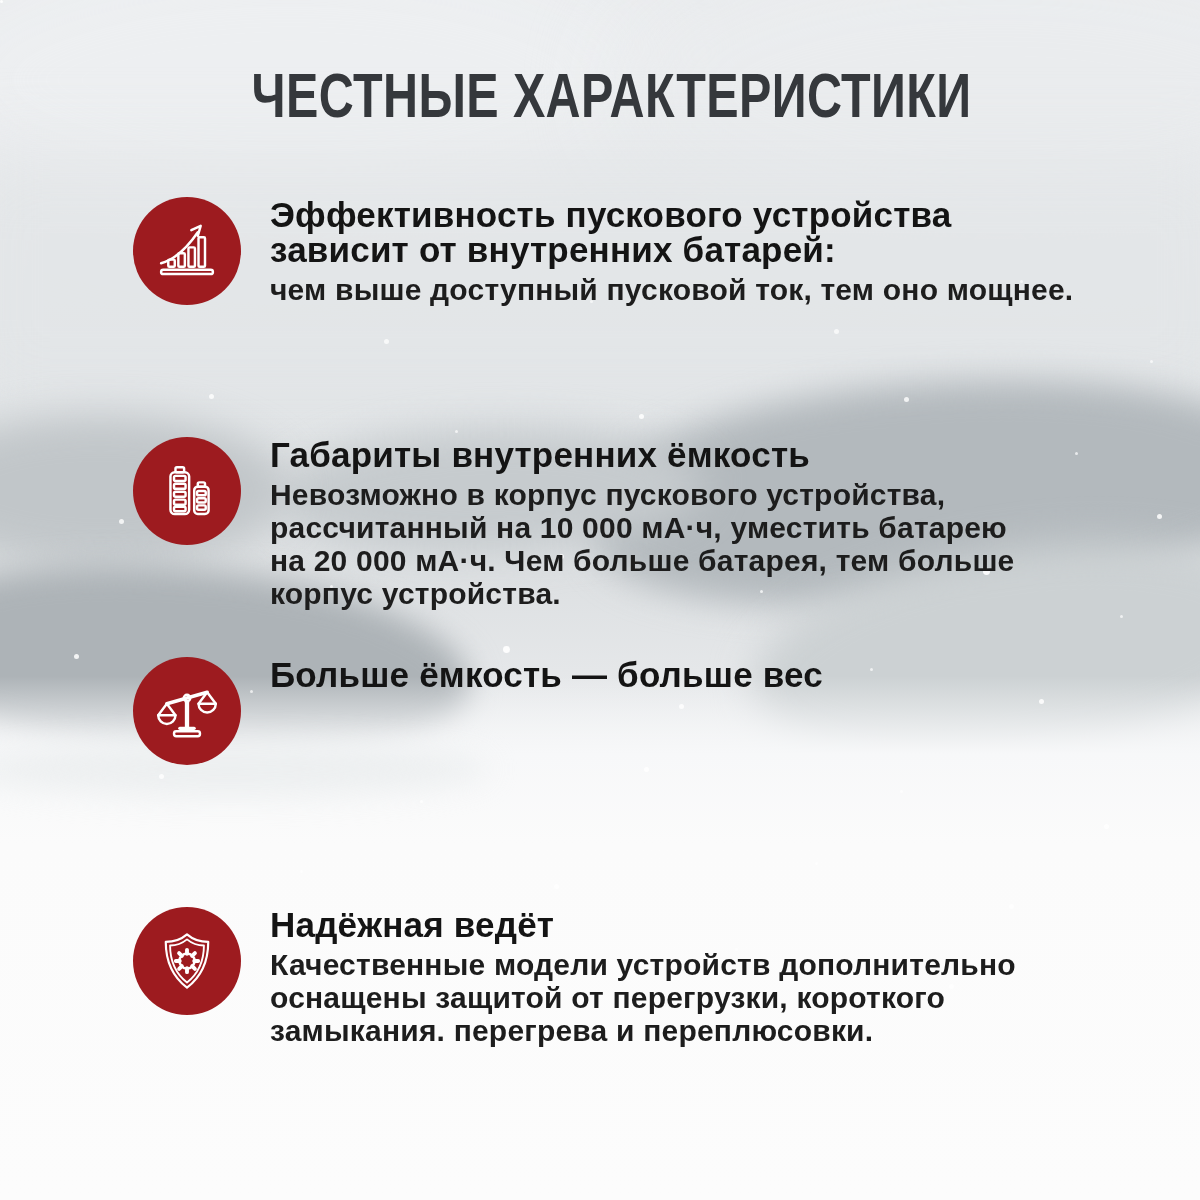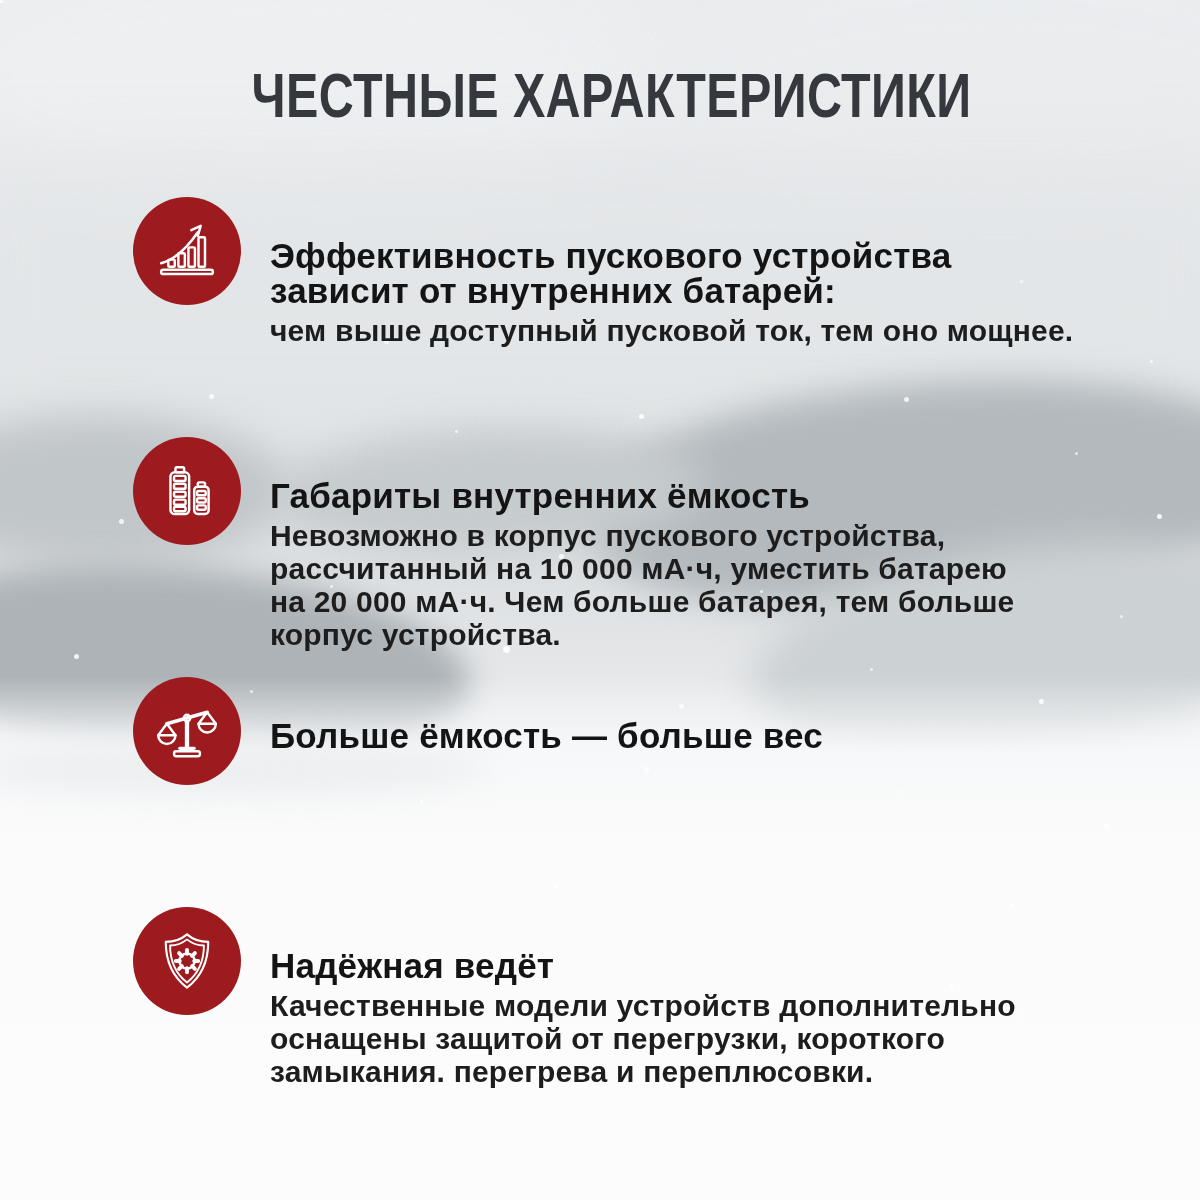--- a/index.html
+++ b/index.html
@@ -42,27 +42,27 @@
       950px 985px 0 1px rgba(255,255,255,.65),1150px 360px 0 0 rgba(255,255,255,.7),
       385px 340px 0 1px rgba(255,255,255,.75), 590px 300px 0 0 rgba(255,255,255,.65),
       835px 330px 0 1px rgba(255,255,255,.7), 1020px 280px 0 0 rgba(255,255,255,.6);}
   
   .title{
     position:absolute;left:0;top:62px;width:1200px;text-align:center;z-index:5;
     font-size:63px;font-weight:bold;color:#35383c;letter-spacing:.5px;line-height:66px;padding-left:12px;
   }
   .title span{display:inline-block;transform:scaleX(.77);transform-origin:center;white-space:nowrap;}
   .section{position:absolute;left:133px;display:flex;align-items:flex-start;gap:29px;z-index:5;}
-  .s1{top:197px;} .s2{top:437px;} .s3{top:677px;} .s4{top:907px;}
+  .s1{top:197px;} .s2{top:437px;} .s3{top:657px;} .s4{top:907px;}
   .badge{
     flex:0 0 auto;width:108px;height:108px;border-radius:50%;background:#9d1b1f;
     display:flex;align-items:center;justify-content:center;
   }
   .badge svg{width:72px;height:72px;display:block;}
-  .txt{width:860px;margin-top:41px;}
+  .txt{width:860px;}
   .s-heading{
     font-size:35px;line-height:35px;font-weight:bold;color:#141414;
     white-space:pre-line;letter-spacing:.2px;margin:0;
   }
   .s-body{
     font-size:30px;line-height:33px;font-weight:bold;color:#1d1d1d;
     white-space:pre-line;letter-spacing:.2px;margin:6px 0 0 0;
   }
   .ic{fill:none;stroke:#ffffff;stroke-width:3.4;stroke-linecap:round;stroke-linejoin:round;}
 </style>

